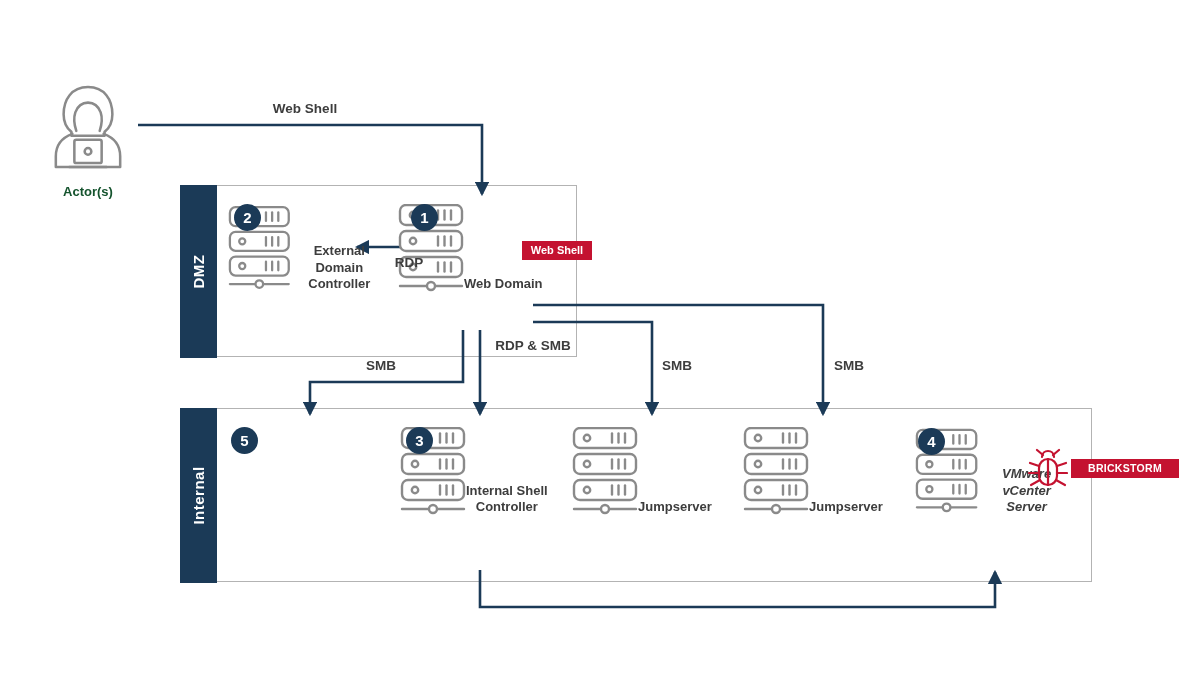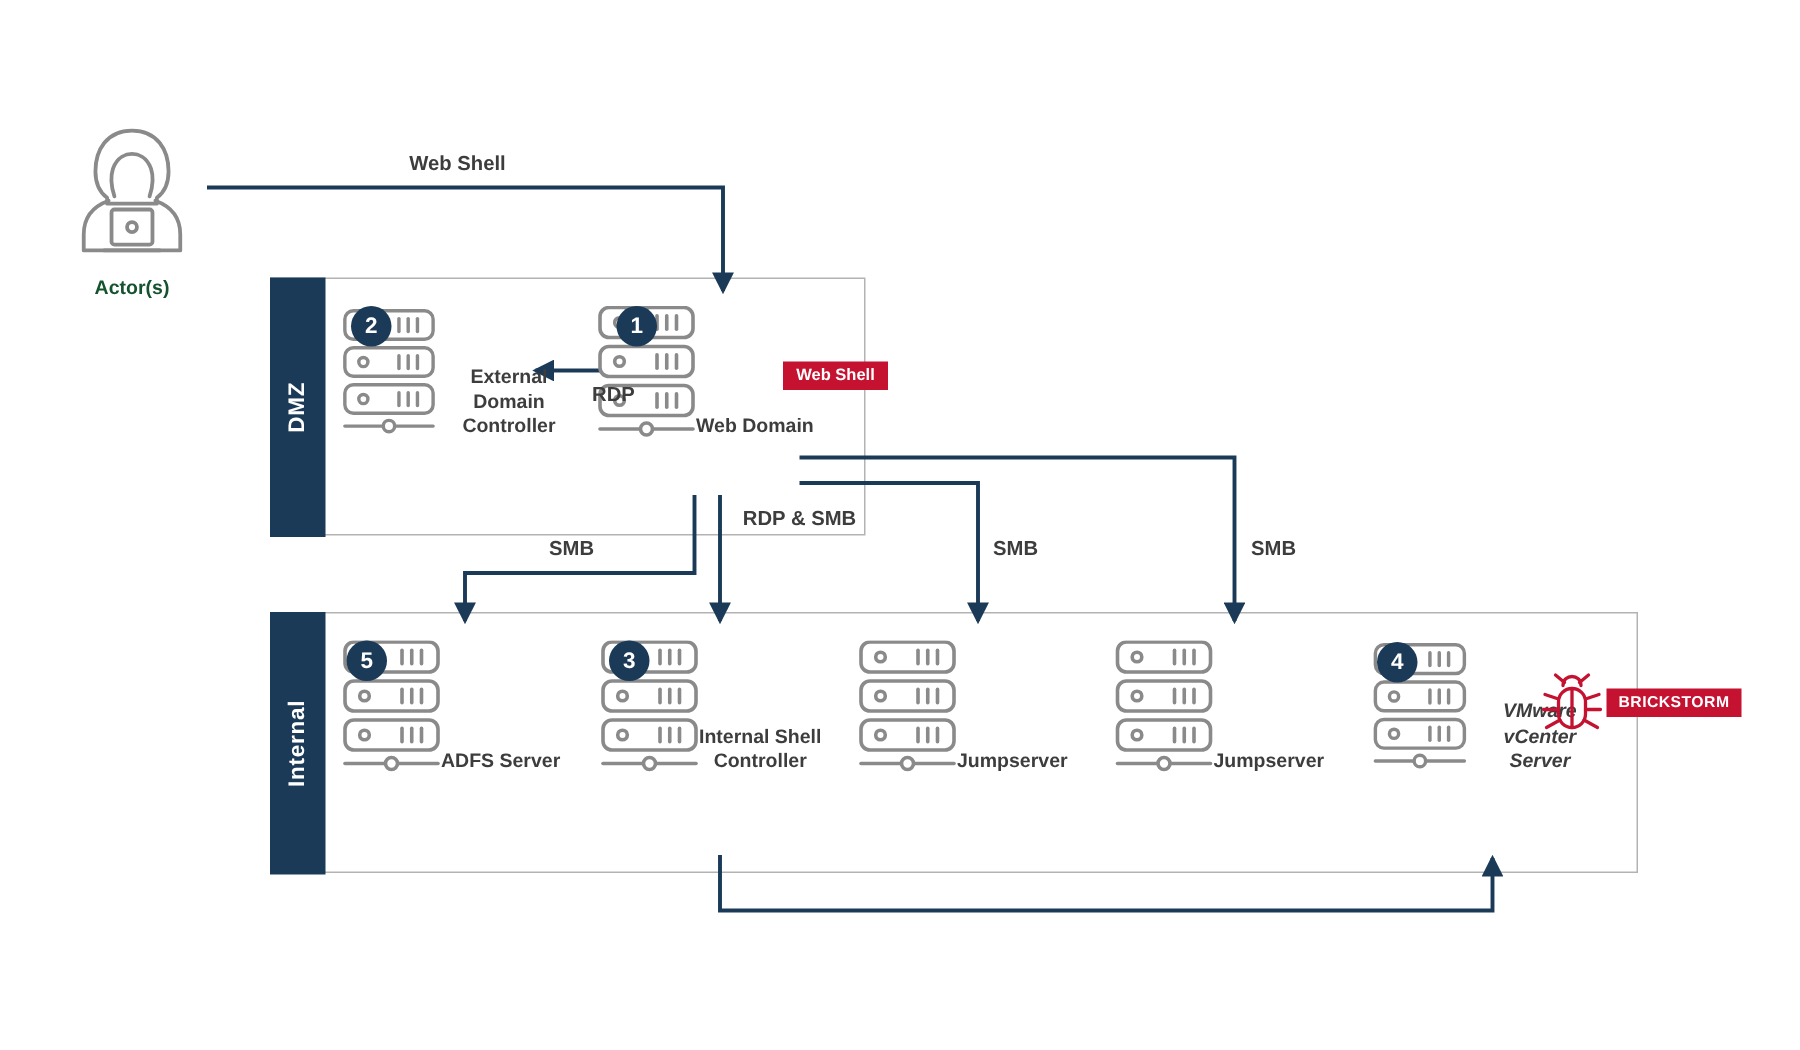--- a/index.html
+++ b/index.html
@@ -29,21 +29,21 @@
   }
   .edge-label {
     position:absolute; transform:translateX(-50%); font-size:13.5px; font-weight:600;
     color:#3d3d3d; z-index:3; white-space:nowrap;
   }
   .red-badge {
     position:absolute; background:#c41230; color:#ffffff; font-weight:bold;
     z-index:5; line-height:1; display:flex; align-items:center; justify-content:center;
   }
   .red-badge.webshell { left:522px; top:241px; width:70px; height:19px; font-size:11px; }
-  .red-badge.brickstorm { left:1071px; top:459px; width:90px; height:19px; font-size:10.5px; letter-spacing:0.3px; }
+  .red-badge.brickstorm { left:1071px; top:459px; width:108px; height:19px; font-size:10.5px; letter-spacing:0.3px; }
   .actor { position:absolute; left:47px; top:84px; width:82px; display:flex; flex-direction:column; align-items:center; z-index:3; }
   .actor-label { margin-top:14px; font-size:13px; font-weight:bold; color:#14532d; }
   .bug { position:absolute; left:1028px; top:447px; z-index:5; }
   .hidden-defs { position:absolute; width:0; height:0; overflow:hidden; }
 </style>
 </head>
 <body>
 
 <div class="canvas">
 
@@ -133,26 +133,20 @@
 
   <div class="edge-label" style="left:409px; top:255px;">RDP</div>
   <div class="red-badge webshell">Web Shell</div>
 
   <div class="edge-label" style="left:381px; top:358px;">SMB</div>
   <div class="edge-label" style="left:533px; top:338px;">RDP &amp; SMB</div>
   <div class="edge-label" style="left:677px; top:358px;">SMB</div>
   <div class="edge-label" style="left:849px; top:358px;">SMB</div>
 
   <div class="num-badge" style="left:231px; top:427px;">5</div>
-  <div class="node" style="left:228px; top:427px;">
-    <svg width="66" height="88" viewBox="0 0 66 88">
-        <use href="#server-icon-def"></use>
-      </svg>
-    <div class="node-label">ADFS Server</div>
-  </div>
 
   <div class="num-badge" style="left:406px; top:427px;">3</div>
   <div class="node" style="left:400px; top:427px;">
     <svg width="66" height="88" viewBox="0 0 66 88">
         <use href="#server-icon-def"></use>
       </svg>
     <div class="node-label">Internal Shell
 Controller</div>
   </div>
 

